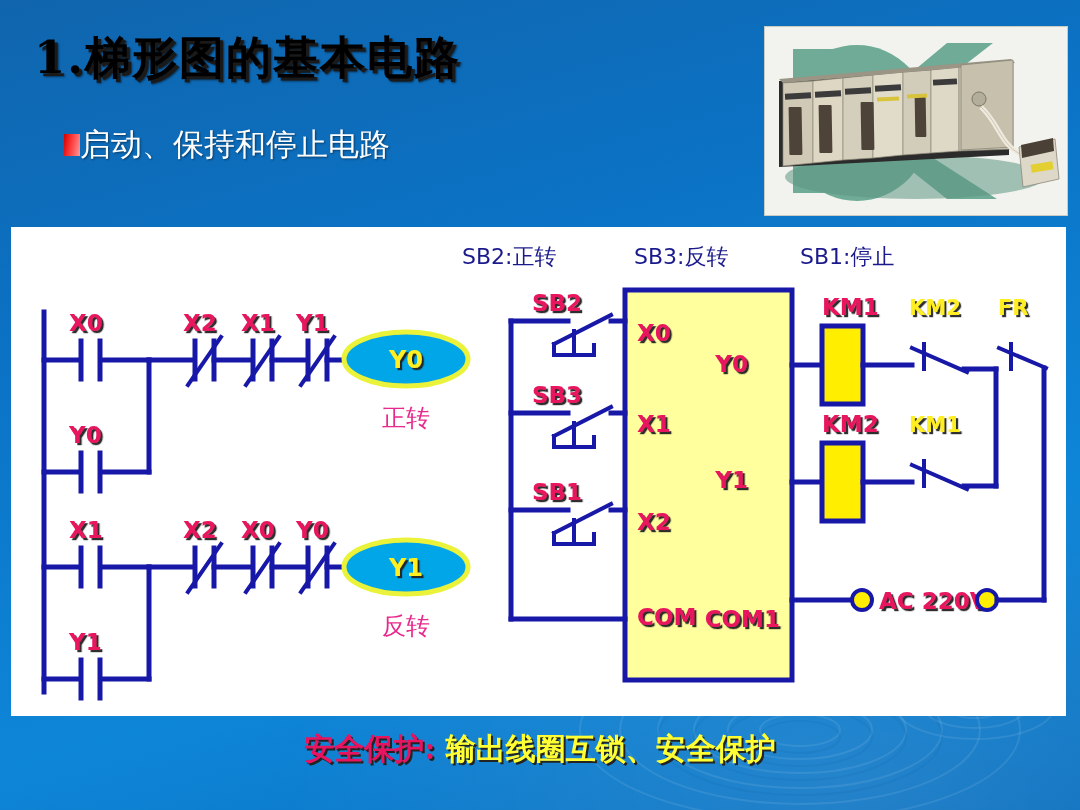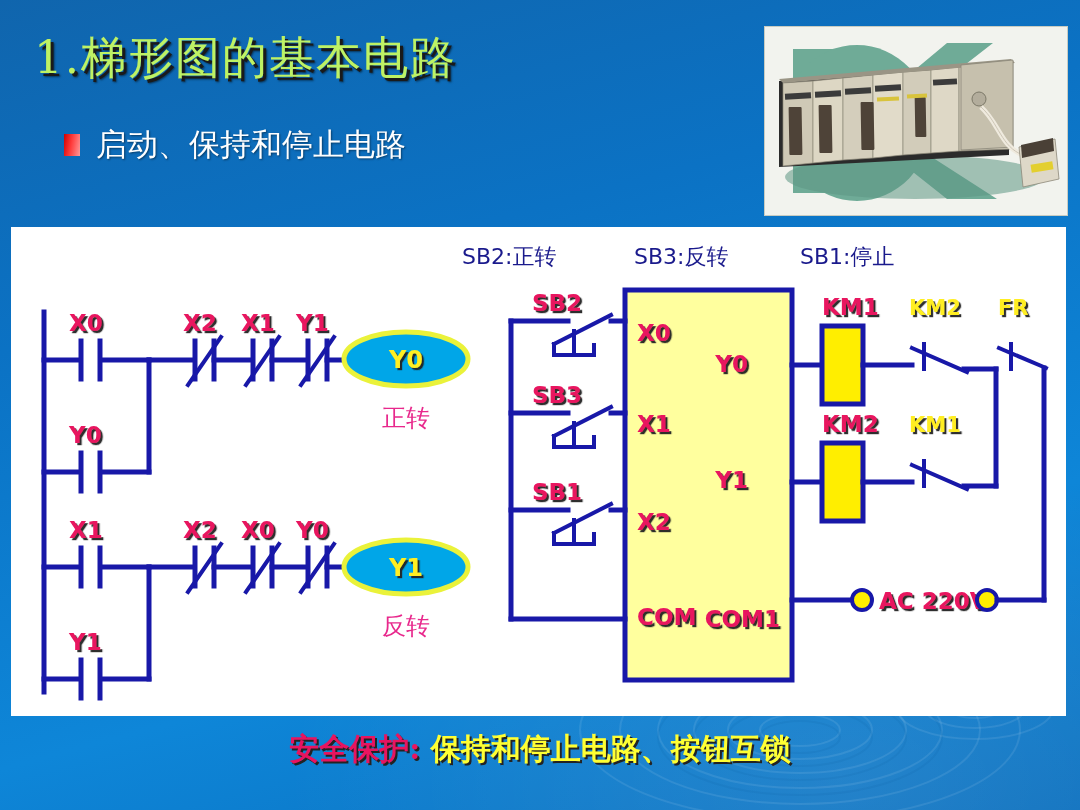--- a/index.html
+++ b/index.html
@@ -35,35 +35,34 @@
     overflow: hidden;
   }
   .ripples svg { display: block; }
 
   
   .title {
     position: absolute;
     left: 34px;
     top: 28px;
     font-size: 45px;
-    font-weight: normal;
-    color: #bef264;
+    font-weight: bold;
+    color: #000000;
     letter-spacing: 2px;
     font-family: "DejaVu Serif", "Liberation Serif", serif;
     text-shadow: 3px 3px 0 #1a1a1a, 4px 4px 2px rgba(0,0,0,0.5);
     white-space: nowrap;
   }
   
   .bullet-row {
     position: absolute;
     left: 64px;
     top: 124px;
     display: flex;
     align-items: flex-start;
-    gap: 16px;
   }
   .bullet-marker {
     width: 16px;
     height: 22px;
     margin-top: 10px;
     background: linear-gradient(100deg, #d00000 0%, #ff3b3b 45%, #ff9a9a 100%);
     flex: none;
   }
   .bullet-text {
     font-size: 31px;
@@ -416,16 +415,16 @@
         <circle cx="851" cy="373" r="10" fill="#ffee00" stroke="#1818a8" stroke-width="4"></circle>
         <text class="lbl-red" x="868" y="382">AC 220V</text>
         <circle cx="976" cy="373" r="10" fill="#ffee00" stroke="#1818a8" stroke-width="4"></circle>
         <line class="wire" x1="986" y1="373" x2="1033" y2="373"></line>
       </g>
     </svg>
   </div>
 
   <div class="caption">
     <span class="cap-a">安全保护:</span>
-    <span class="cap-b">保持和停止电路、按钮互锁</span>
+    <span class="cap-b">输出线圈互锁、安全保护</span>
   </div>
 
 </div>
 
 </body></html>

